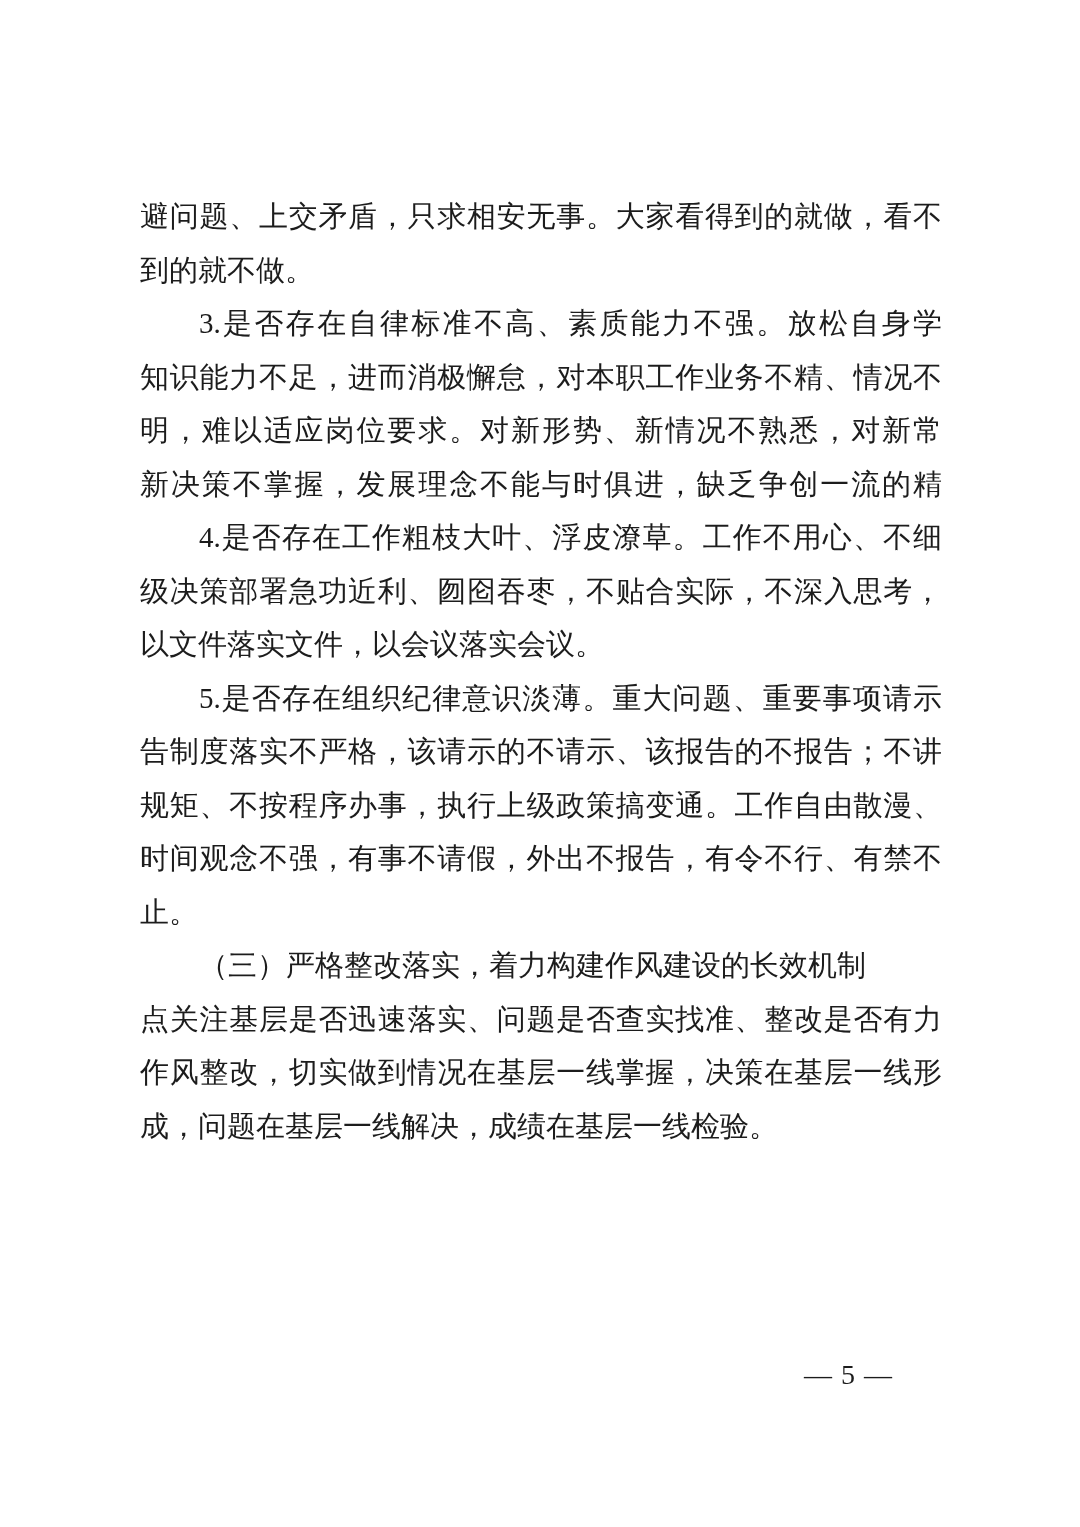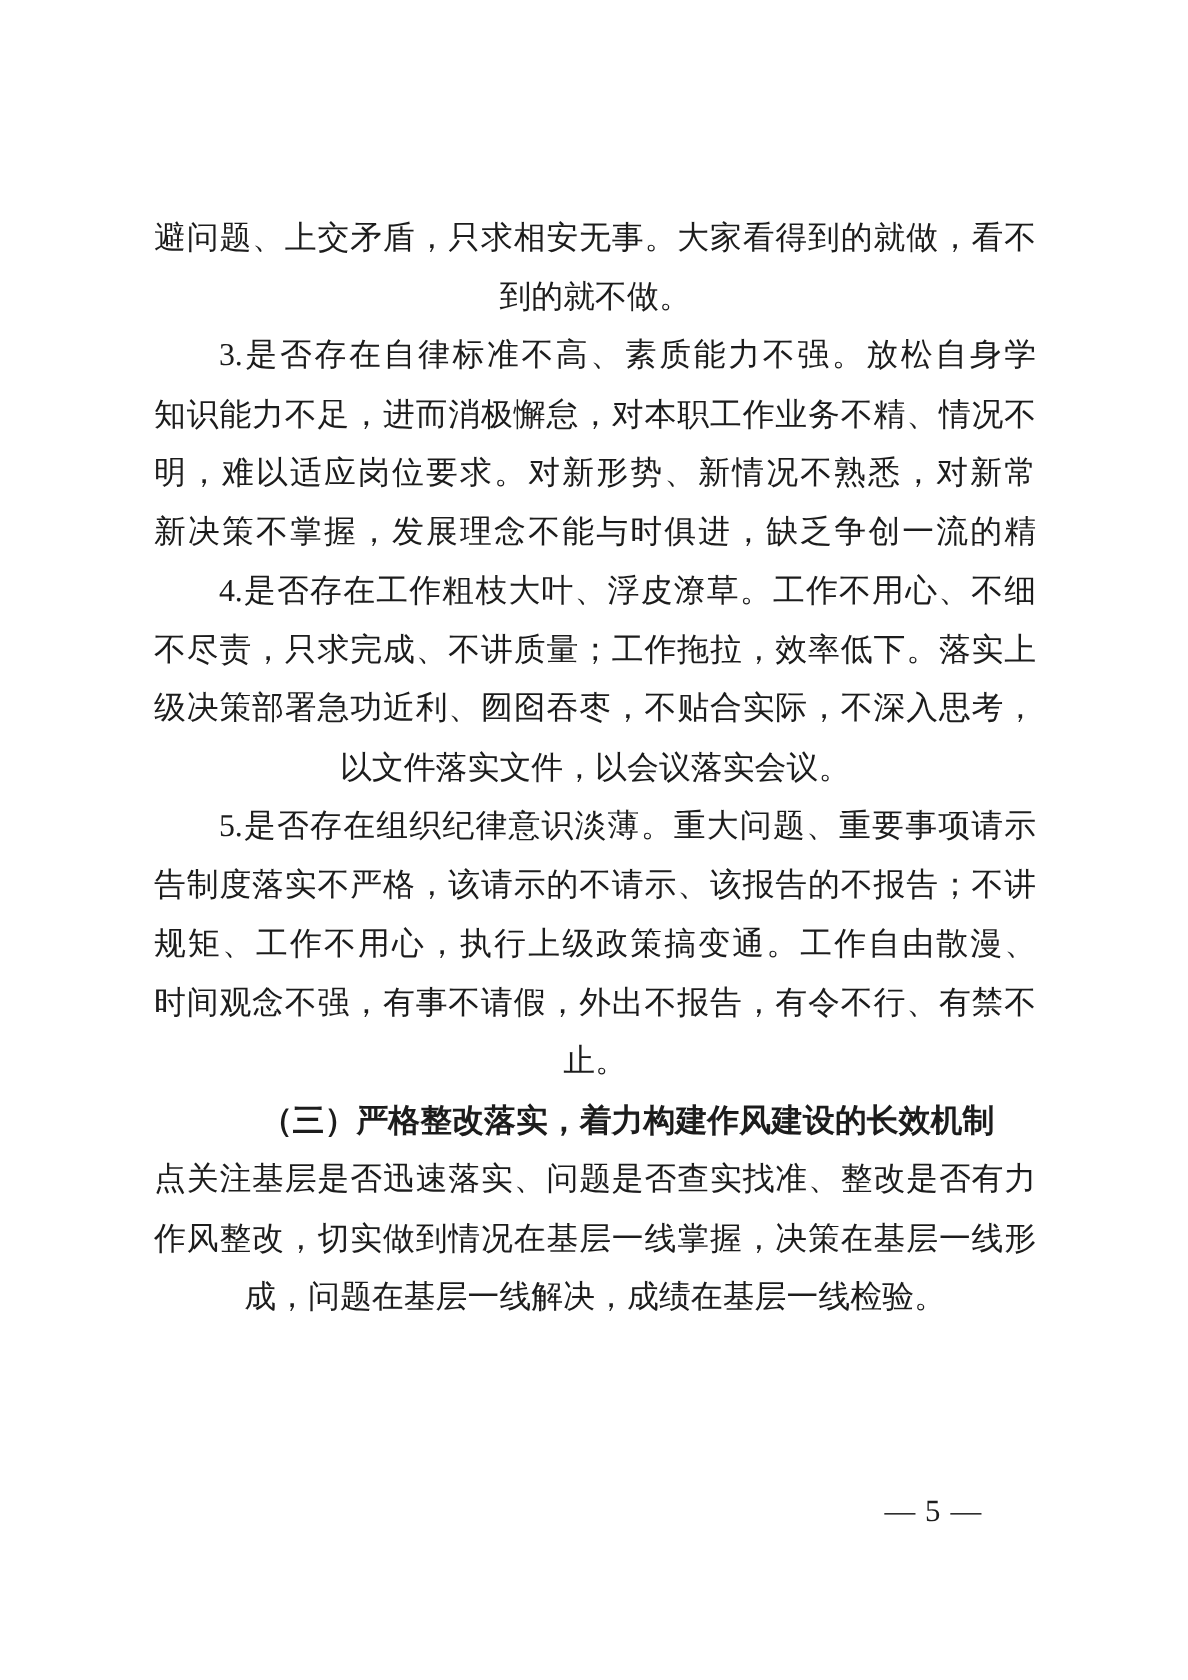--- a/index.html
+++ b/index.html
@@ -21,32 +21,31 @@
     left: 140px;
     top: 190px;
     width: 802px;
   }
   .line {
     font-size: 29px;
     line-height: 53.5px;
     height: 53.5px;
     white-space: normal;
     overflow: hidden;
-    text-align: center;
   }
   
   .just {
     text-align: justify;
     text-align-last: justify;
   }
   .indent {
     text-indent: 59px;
   }
   .heading {
-    font-weight: 700;
+    font-weight: 400;
   }
   .lead {
     font-weight: 700;
   }
   .pagenum {
     position: absolute;
     left: 804px;
     top: 1360px;
     font-size: 28px;
     line-height: 30px;
@@ -59,26 +58,25 @@
 
 <div class="page">
   <div class="textblock">
     <div class="line just">避问题、上交矛盾，只求相安无事。大家看得到的就做，看不</div>
     <div class="line">到的就不做。</div>
     <div class="line just indent">3.是否存在自律标准不高、素质能力不强。放松自身学习，</div>
     <div class="line just">知识能力不足，进而消极懈怠，对本职工作业务不精、情况不</div>
     <div class="line just">明，难以适应岗位要求。对新形势、新情况不熟悉，对新常态、</div>
     <div class="line just">新决策不掌握，发展理念不能与时俱进，缺乏争创一流的精神。</div>
     <div class="line just indent">4.是否存在工作粗枝大叶、浮皮潦草。工作不用心、不细致，</div>
-    <div class="line just">不尽责，只求完成、不讲质量；工作拖拉，效率低下。落实上</div>
     <div class="line just">级决策部署急功近利、囫囵吞枣，不贴合实际，不深入思考，</div>
     <div class="line">以文件落实文件，以会议落实会议。</div>
     <div class="line just indent">5.是否存在组织纪律意识淡薄。重大问题、重要事项请示报</div>
     <div class="line just">告制度落实不严格，该请示的不请示、该报告的不报告；不讲</div>
-    <div class="line just">规矩、工作不用心，执行上级政策搞变通。工作自由散漫、</div>
+    <div class="line just">规矩、不按程序办事，执行上级政策搞变通。工作自由散漫、</div>
     <div class="line just">时间观念不强，有事不请假，外出不报告，有令不行、有禁不</div>
     <div class="line">止。</div>
     <div class="line indent heading">（三）严格整改落实，着力构建作风建设的长效机制</div>
     <div class="line just">点关注基层是否迅速落实、问题是否查实找准、整改是否有力</div>
     <div class="line just">作风整改，切实做到情况在基层一线掌握，决策在基层一线形</div>
     <div class="line">成，问题在基层一线解决，成绩在基层一线检验。</div>
   </div>
 
   <div class="pagenum">— 5 —</div>
 </div>

